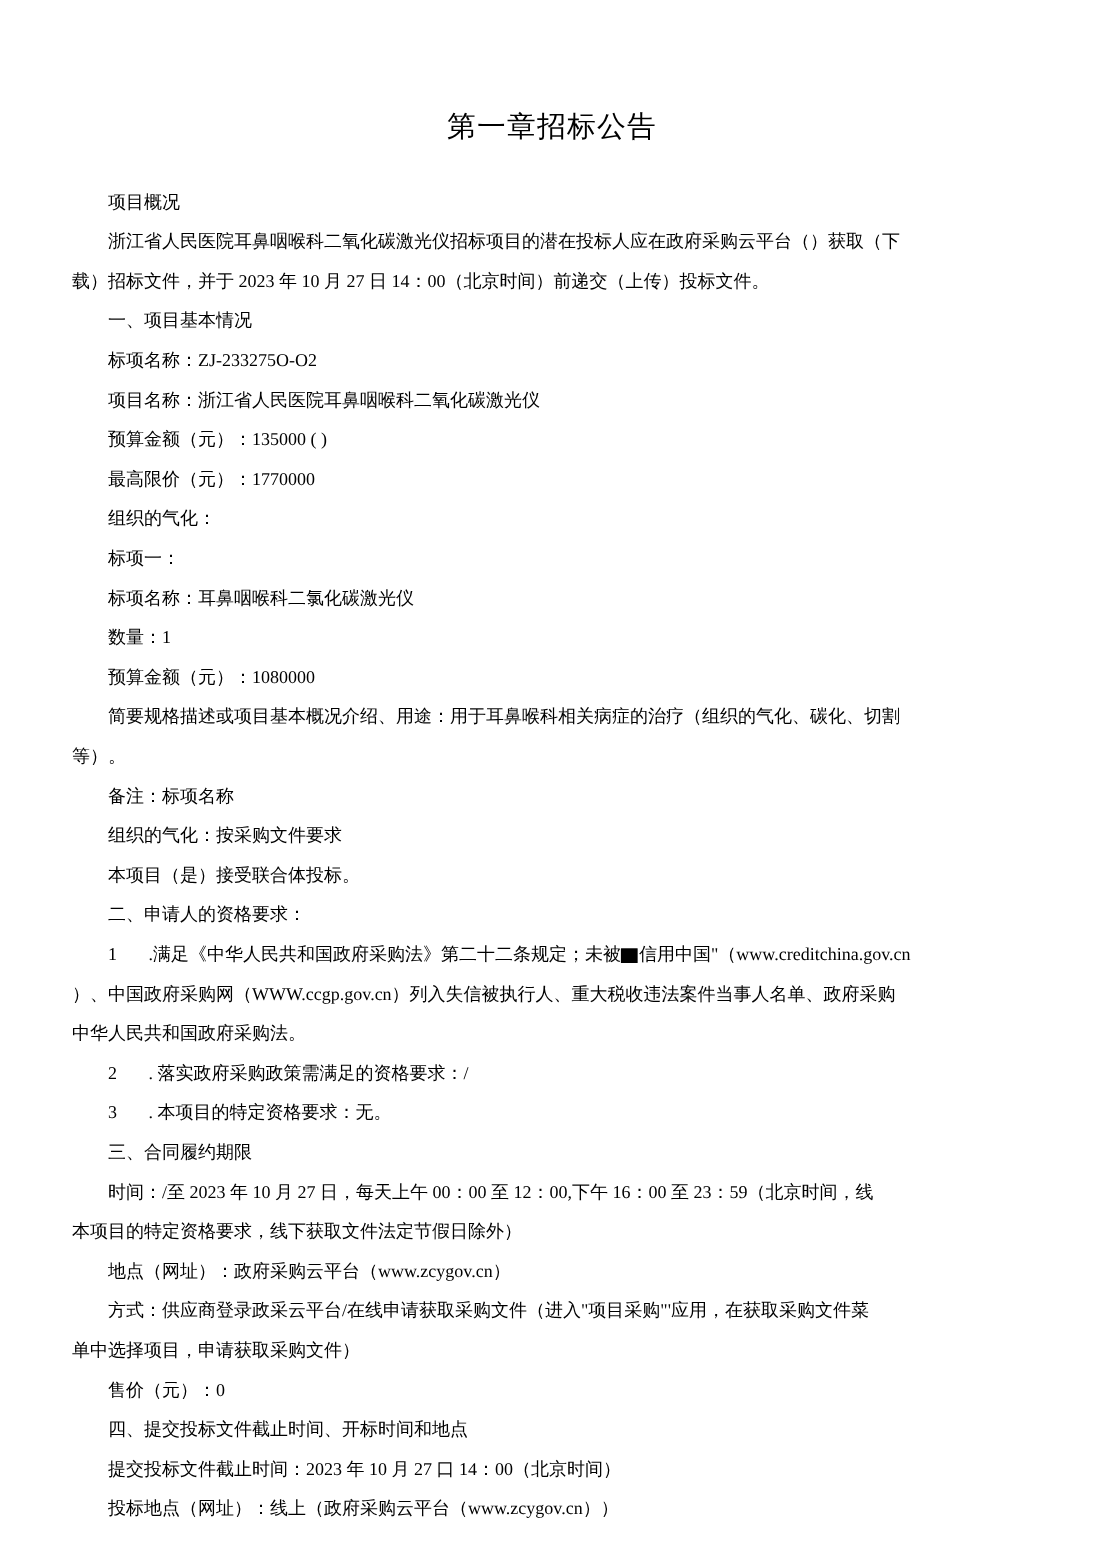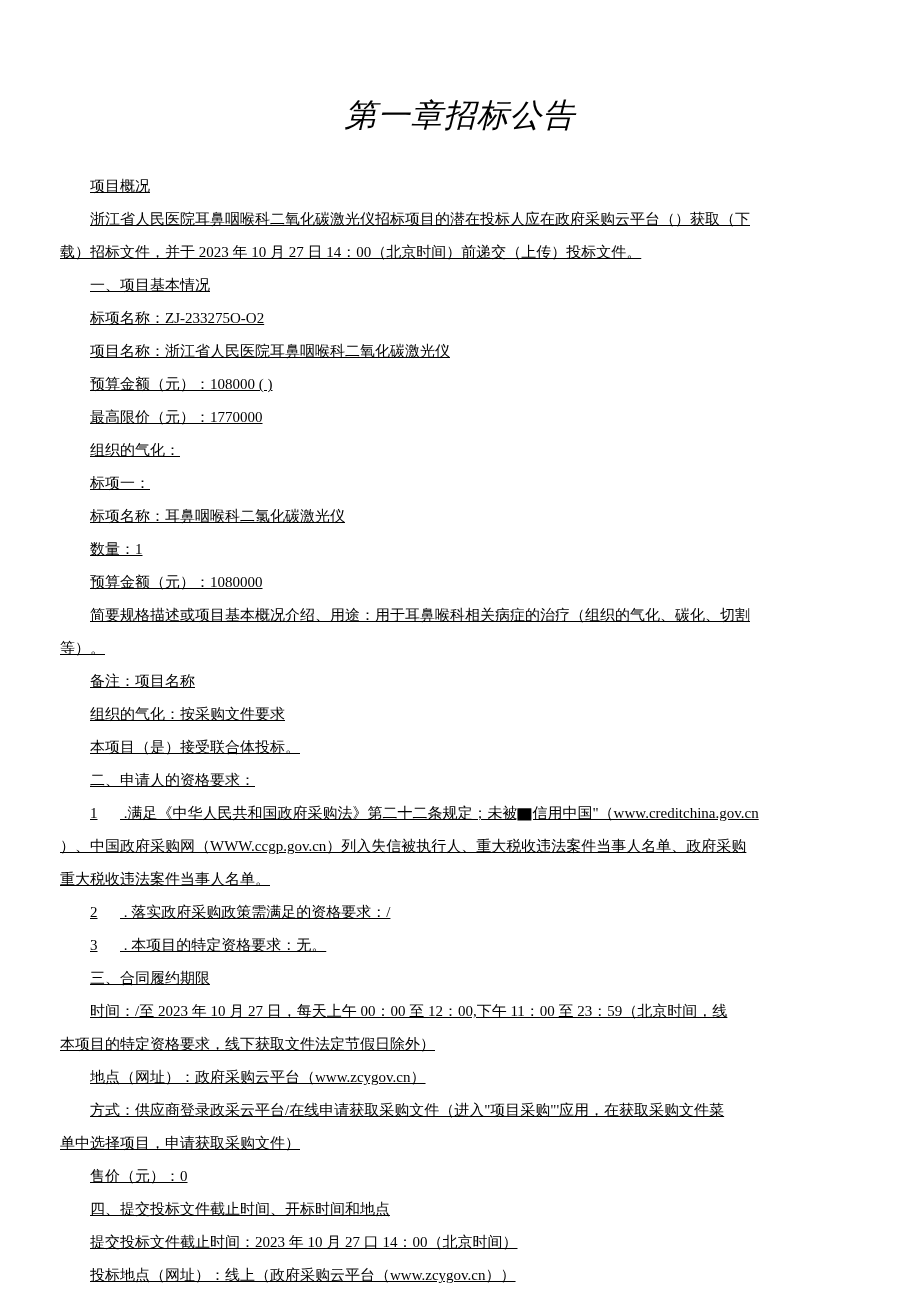--- a/index.html
+++ b/index.html
@@ -8,69 +8,67 @@
       min-height: 1302px;
       background: #ffffff;
       font-family: "SimSun", "宋体", serif;
       font-size: 15px;
       color: #000;
       padding: 80px 60px 40px 60px;
       line-height: 2.2;
     }
     h1 {
       text-align: center;
-      font-size: 32px;
+      font-size: 24px;
       font-weight: normal;
       font-family: "SimSun", "宋体", serif;
       margin-bottom: 20px;
       letter-spacing: 1px;
-      font-style: italic;
     }
     p {
       text-indent: 2em;
       margin: 0;
       line-height: 2.2;
-      text-decoration: underline;
     }
     p.no-indent {
       text-indent: 0;
     }
     .spaced-num { padding-right: 1.5em; }
   </style>
 </head>
 <body>
 
 <h1>第一章招标公告</h1>
 
 <p>项目概况</p>
 <p>浙江省人民医院耳鼻咽喉科二氧化碳激光仪招标项目的潜在投标人应在政府采购云平台（）获取（下</p>
 <p class="no-indent">载）招标文件，并于 2023 年 10 月 27 日 14：00（北京时间）前递交（上传）投标文件。</p>
 <p>一、项目基本情况</p>
 <p>标项名称：ZJ-233275O-O2</p>
 <p>项目名称：浙江省人民医院耳鼻咽喉科二氧化碳激光仪</p>
-<p>预算金额（元）：108000 ( )</p>
+<p>预算金额（元）：135000 ( )</p>
 <p>最高限价（元）：1770000</p>
 <p>组织的气化：</p>
 <p>标项一：</p>
 <p>标项名称：耳鼻咽喉科二氯化碳激光仪</p>
 <p>数量：1</p>
 <p>预算金额（元）：1080000</p>
 <p>简要规格描述或项目基本概况介绍、用途：用于耳鼻喉科相关病症的治疗（组织的气化、碳化、切割</p>
 <p class="no-indent">等）。</p>
-<p>备注：项目名称</p>
+<p>备注：标项名称</p>
 <p>组织的气化：按采购文件要求</p>
 <p>本项目（是）接受联合体投标。</p>
 <p>二、申请人的资格要求：</p>
 <p><span class="spaced-num">1</span><span> .满足《中华人民共和国政府采购法》第二十二条规定；未被▇信用中国"（www.creditchina.gov.cn</span></p>
 <p class="no-indent">）、中国政府采购网（WWW.ccgp.gov.cn）列入失信被执行人、重大税收违法案件当事人名单、政府采购</p>
-<p class="no-indent">重大税收违法案件当事人名单。</p>
+<p class="no-indent">中华人民共和国政府采购法。</p>
 <p><span class="spaced-num">2</span><span> . 落实政府采购政策需满足的资格要求：/</span></p>
 <p><span class="spaced-num">3</span><span> . 本项目的特定资格要求：无。</span></p>
 <p>三、合同履约期限</p>
-<p>时间：/至 2023 年 10 月 27 日，每天上午 00：00 至 12：00,下午 11：00 至 23：59（北京时间，线</p>
+<p>时间：/至 2023 年 10 月 27 日，每天上午 00：00 至 12：00,下午 16：00 至 23：59（北京时间，线</p>
 <p class="no-indent">本项目的特定资格要求，线下获取文件法定节假日除外）</p>
 <p>地点（网址）：政府采购云平台（www.zcygov.cn）</p>
 <p>方式：供应商登录政采云平台/在线申请获取采购文件（进入"项目采购"'应用，在获取采购文件菜</p>
 <p class="no-indent">单中选择项目，申请获取采购文件）</p>
 <p>售价（元）：0</p>
 <p>四、提交投标文件截止时间、开标时间和地点</p>
 <p>提交投标文件截止时间：2023 年 10 月 27 口 14：00（北京时间）</p>
 <p>投标地点（网址）：线上（政府采购云平台（www.zcygov.cn））</p>
 
 </body></html>

